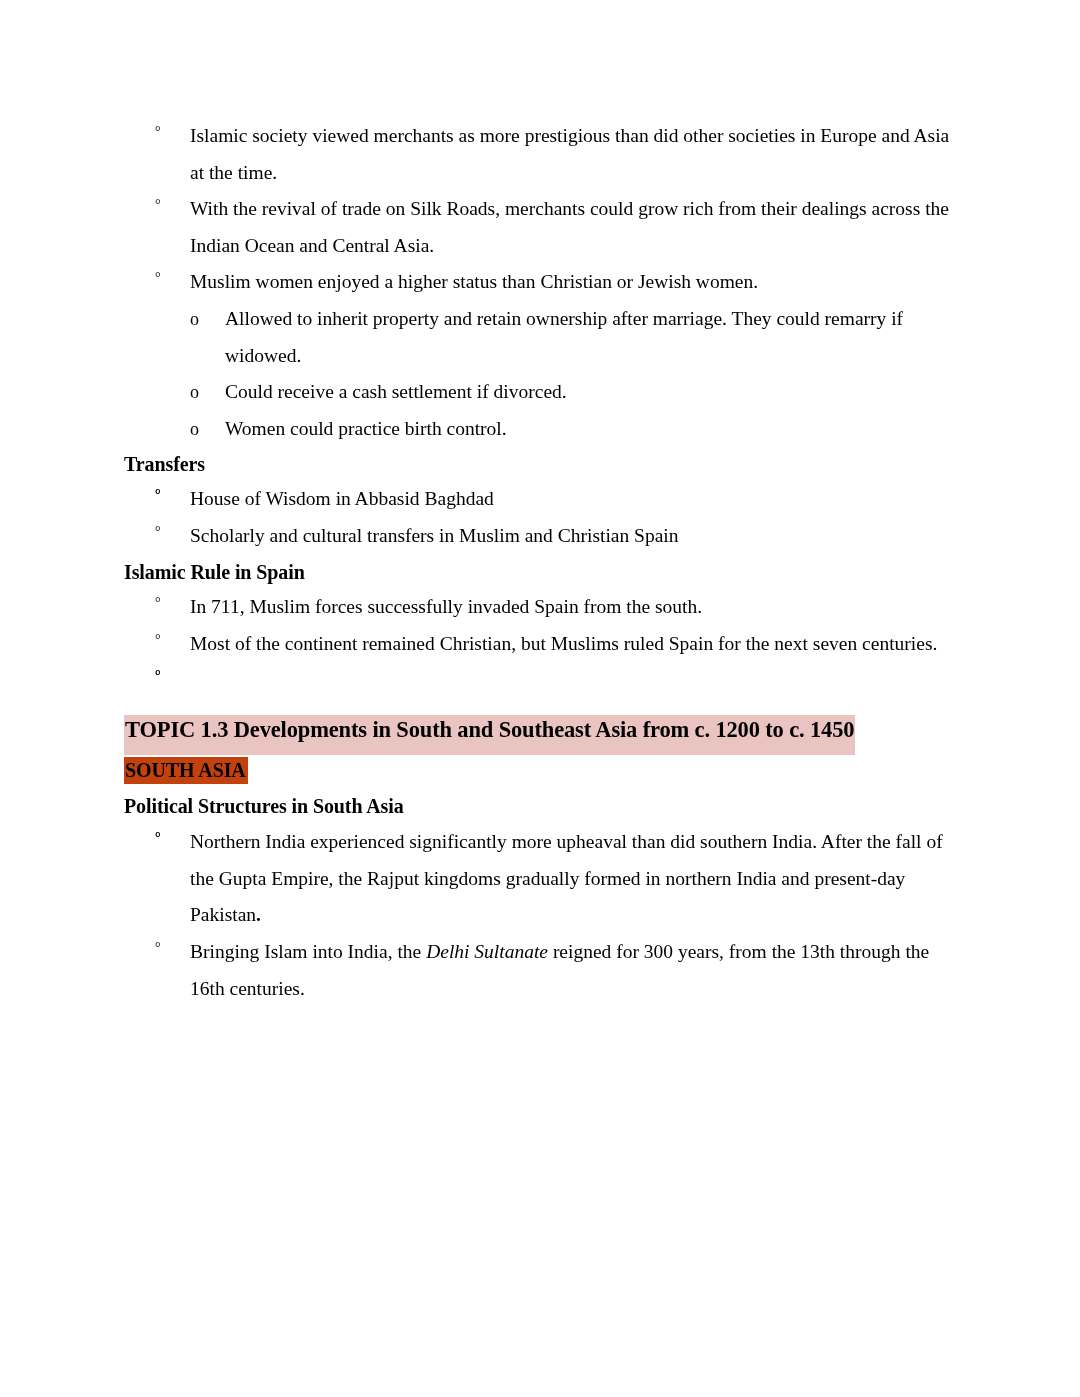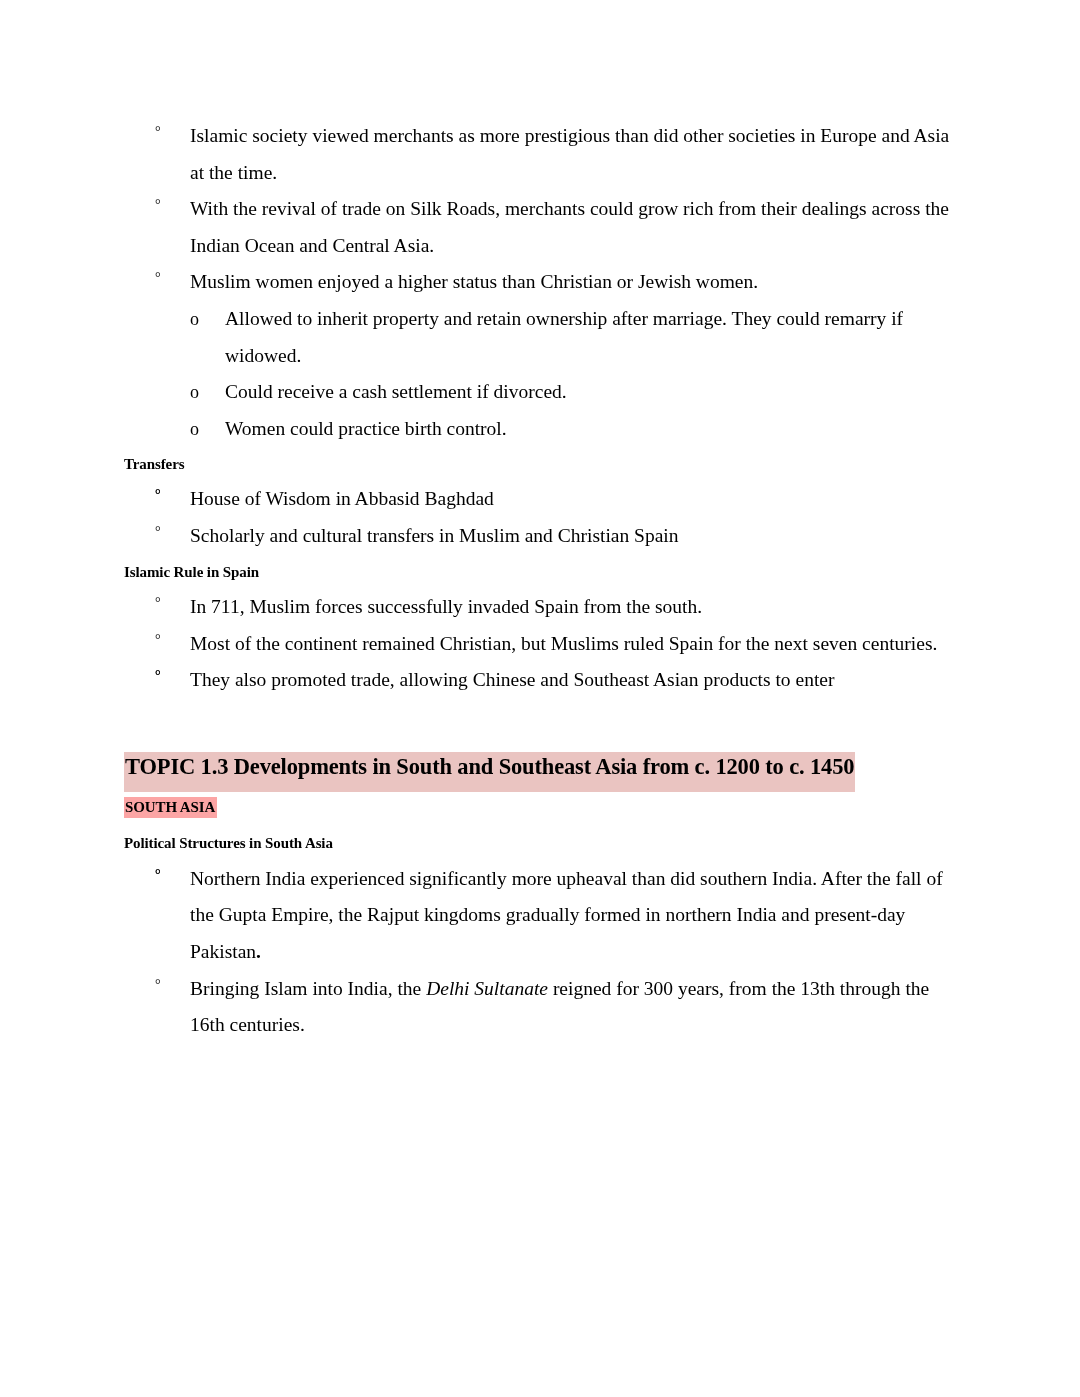--- a/index.html
+++ b/index.html
@@ -24,21 +24,21 @@
     box-sizing: border-box;
   }
 
   .flow {
     padding-left: 124px;
     padding-right: 118px;
   }
 
   
   .heading {
-    font-size: 15px;
+    font-size: 20px;
     font-weight: bold;
     line-height: 36px;
     margin: 0;
     letter-spacing: -0.1px;
   }
   .heading.tight { line-height: 34px; }
 
   .topic-heading {
     font-size: 22.5px;
     font-weight: bold;
@@ -47,21 +47,21 @@
     letter-spacing: -0.15px;
     white-space: nowrap;
   }
   .hl-topic {
     background-color: #eac4c1;
     padding: 2px 1px 13px 1px;
     box-decoration-break: clone;
     -webkit-box-decoration-break: clone;
   }
   .hl-section {
-    background-color: #fca5a5;
+    background-color: #c2410c;
     padding: 2px 2px 3px 1px;
   }
 
   .spacer-lg { height: 50px; }
   .spacer-sm { height: 4px; }
 
   
   ul.lvl1, ul.lvl2 {
     list-style: none;
     margin: 0;
@@ -166,21 +166,20 @@
       </li>
       <li>
         <span class="bullet">°</span>
         <span>Most of the continent remained Christian, but Muslims ruled Spain for the next seven centuries.</span>
       </li>
       <li>
         <span class="bullet">°</span>
       </li>
       <li>
         <span class="bullet">°</span>
-        <span>They also promoted trade, allowing Chinese and Southeast Asian products to enter</span>
       </li>
     </ul>
 
     <div class="spacer-lg"></div>
 
     <p class="topic-heading"><span class="hl-topic">TOPIC 1.3 Developments in South and Southeast Asia from c. 1200 to c. 1450</span></p>
 
     <div class="spacer-sm"></div>
 
     <p class="heading"><span class="hl-section">SOUTH ASIA</span></p>

